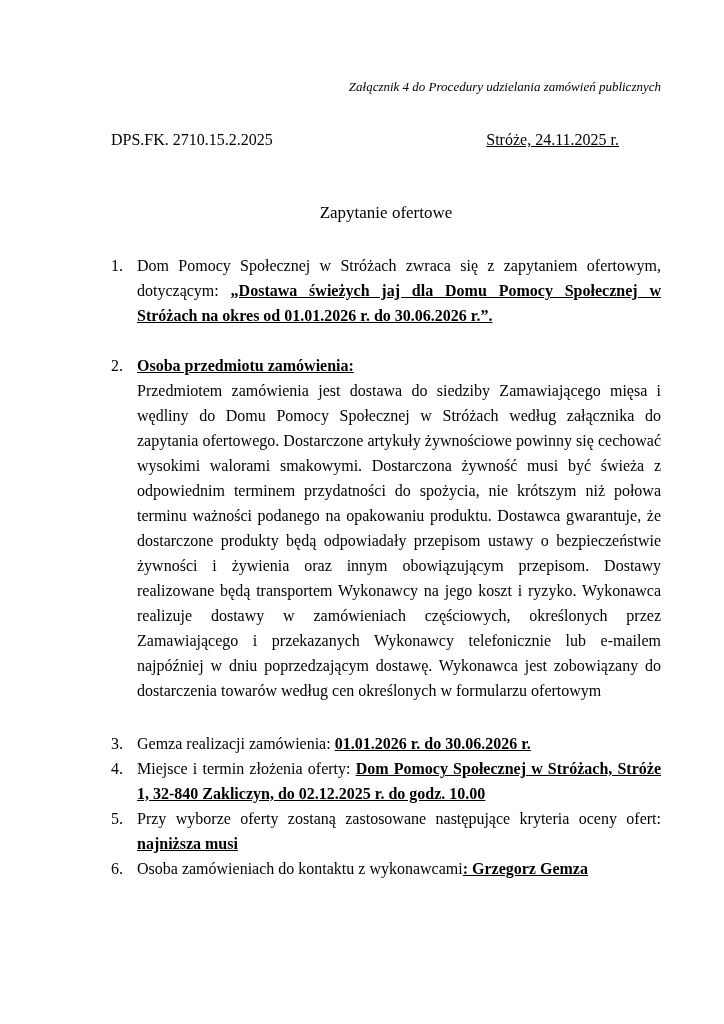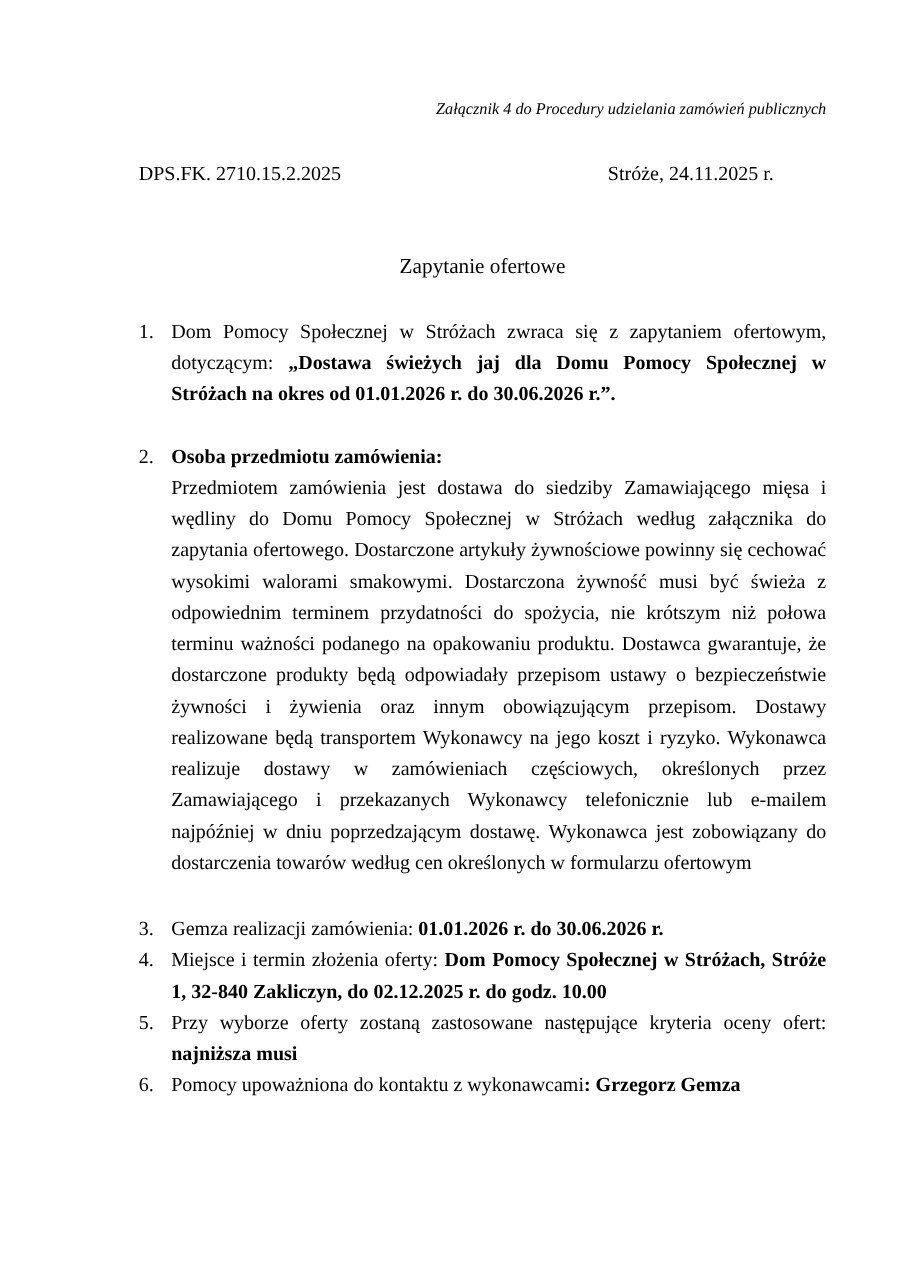--- a/index.html
+++ b/index.html
@@ -33,20 +33,21 @@
     line-height: 21px;
   }
   .ref-row {
     margin-top: 30px;
     display: flex;
     justify-content: space-between;
     align-items: flex-end;
   }
   .place-date {
     margin-right: 42px;
+    text-decoration: underline;
   }
   .doc-title {
     margin-top: 48px;
     text-align: center;
     font-weight: normal;
     font-size: 17px;
   }
   .list {
     margin-top: 28px;
   }
@@ -56,21 +57,21 @@
   }
   .item .num {
     flex: 0 0 26px;
     width: 26px;
   }
   .item .content {
     flex: 1 1 auto;
     min-width: 0;
     text-align: justify;
   }
-  .b { font-weight: bold; }
+  .b { font-weight: bold; text-decoration: underline; }
   #item2 { margin-top: 25px; }
   #item3 { margin-top: 28px; }
 </style>
 </head>
 <body>
 
 <div class="page">
 
   <div class="annex">
     <div>Załącznik 4 do Procedury udzielania zamówień publicznych</div>
@@ -110,18 +111,18 @@
       <div class="content"><span>Miejsce i termin złożenia oferty: </span><span class="b">Dom Pomocy Społecznej w Stróżach, Stróże 1, 32-840 Zakliczyn, do 02.12.2025 r. do godz. 10.00</span></div>
     </div>
 
     <div class="item" id="item5">
       <span class="num">5.</span>
       <div class="content"><span>Przy wyborze oferty zostaną zastosowane następujące kryteria oceny ofert: </span><span class="b">najniższa musi</span></div>
     </div>
 
     <div class="item" id="item6">
       <span class="num">6.</span>
-      <div class="content"><span>Pomocy upoważniona do kontaktu z wykonawcami</span><span class="b">: Grzegorz Gemza</span></div>
+      <div class="content"><span>Osoba zamówieniach do kontaktu z wykonawcami</span><span class="b">: Grzegorz Gemza</span></div>
     </div>
 
   </div>
 
 </div>
 
 </body></html>

